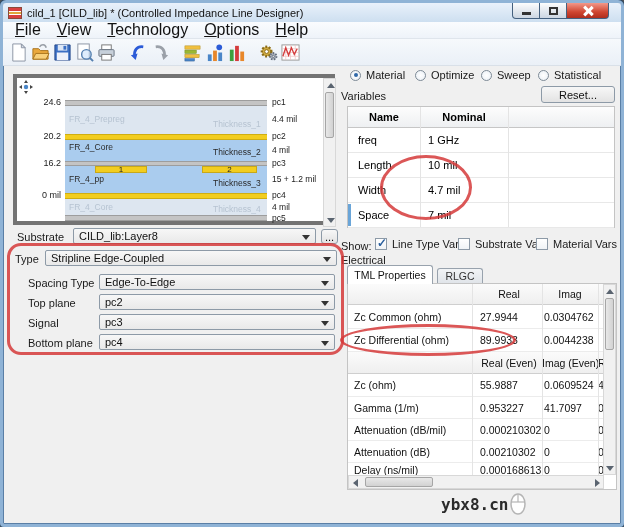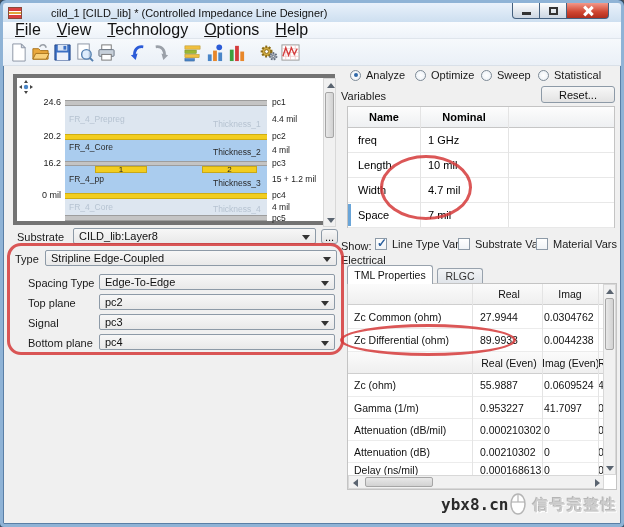--- a/index.html
+++ b/index.html
@@ -11,21 +11,21 @@
     background:#f0f0f0;
   }
   .abs { position:absolute; }
   .lbl { font-size:11px; color:#1a1a1a; white-space:nowrap; }
 
   
   .titlebar { left:0; right:0; top:0; height:19px;
     background:linear-gradient(#e9f1fb,#cddff0); display:flex; align-items:center; }
   .app-icon { width:14px; height:12px; margin:0 5px 0 5px; border:1px solid #8a4a3a;
     background:linear-gradient(#d94040 0 30%, #fff 30% 45%, #e0a83c 45% 60%, #fff 60% 75%, #d94040 75% 100%); }
-  .title-text { font-size:11px; color:#111;margin-left:24px; }
+  .title-text { font-size:11px; color:#111; }
   .win-controls { top:0; right:12px; display:flex; }
   .wbtn { height:16px; border:1px solid #44607e; border-top:none; display:flex; align-items:center; justify-content:center; }
   .wbtn.min { width:28px; border-radius:0 0 0 4px; background:linear-gradient(#fdfdfd,#ccd6e2); }
   .wbtn.max { width:27px; border-left:none; background:linear-gradient(#fdfdfd,#ccd6e2); }
   .wbtn.close { width:42px; border-left:none; border-radius:0 0 4px 0; background:linear-gradient(#f2988a,#cf4530 60%,#b02d1d); }
   .glyph-min { width:9px; height:3px; background:#333; margin-top:6px; }
   .glyph-max { width:9px; height:8px; border:2px solid #333; }
   .glyph-x { position:relative; width:10px; height:10px; }
   .glyph-x::before,.glyph-x::after{ content:""; position:absolute; left:4px; top:-1px; width:2.5px; height:12px; background:#fff; }
   .glyph-x::before{ transform:rotate(45deg);} .glyph-x::after{ transform:rotate(-45deg);}
@@ -311,21 +311,21 @@
       <span class="carat"></span>
   </div>
   <div class="abs lbl" style="left:25px;top:334px">Bottom plane</div>
   <div class="abs combo" style="left:96px;top:331px;width:236px">
     <span>pc4</span>
       <span class="carat"></span>
   </div>
 
   <div class="abs" style="left:347px;top:66px;display:flex;align-items:center;gap:5px">
     <span class="radio sel"></span>
-      <span class="lbl">Analyze</span>
+      <span class="lbl">Material</span>
   </div>
   <div class="abs" style="left:412px;top:66px;display:flex;align-items:center;gap:5px">
     <span class="radio"></span>
       <span class="lbl">Optimize</span>
   </div>
   <div class="abs" style="left:478px;top:66px;display:flex;align-items:center;gap:5px">
     <span class="radio"></span>
       <span class="lbl">Sweep</span>
   </div>
   <div class="abs" style="left:535px;top:66px;display:flex;align-items:center;gap:5px">
@@ -455,15 +455,14 @@
   <div class="abs anno box" style="left:4px;top:240px;width:337px;height:112px"></div>
   <div class="abs anno oval" style="left:377px;top:152px;width:92px;height:65px"></div>
   <div class="abs anno oval" style="left:337px;top:321px;width:176px;height:32px"></div>
 
   <div class="abs wm-site" style="left:438px;top:492px">ybx8.cn</div>
   <svg class="abs" style="left:505px;top:490px" width="20" height="22" viewBox="0 0 20 22">
     <ellipse cx="10" cy="11" rx="7" ry="10" fill="#fefefe" stroke="#b5b5b5" stroke-width="1.5"></ellipse>
     <line x1="10" y1="1.5" x2="10" y2="9" stroke="#b5b5b5" stroke-width="1.2"></line>
     <line x1="3.5" y1="9" x2="16.5" y2="9" stroke="#b5b5b5" stroke-width="1.2"></line>
   </svg>
-  <div class="abs wm-cn" style="left:530px;top:493px">信号完整性</div>
 
 </div>
 
 </body></html>

